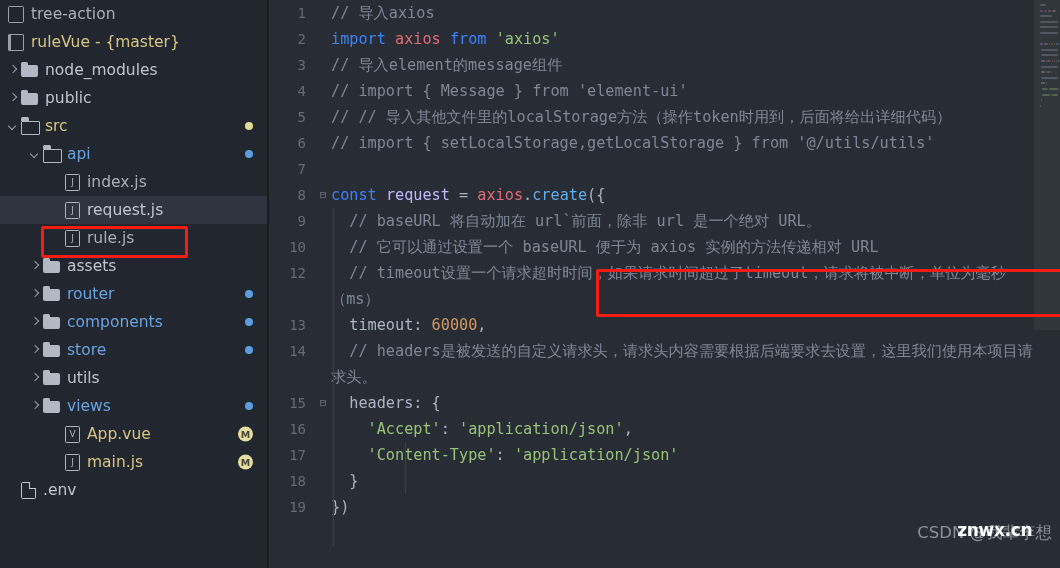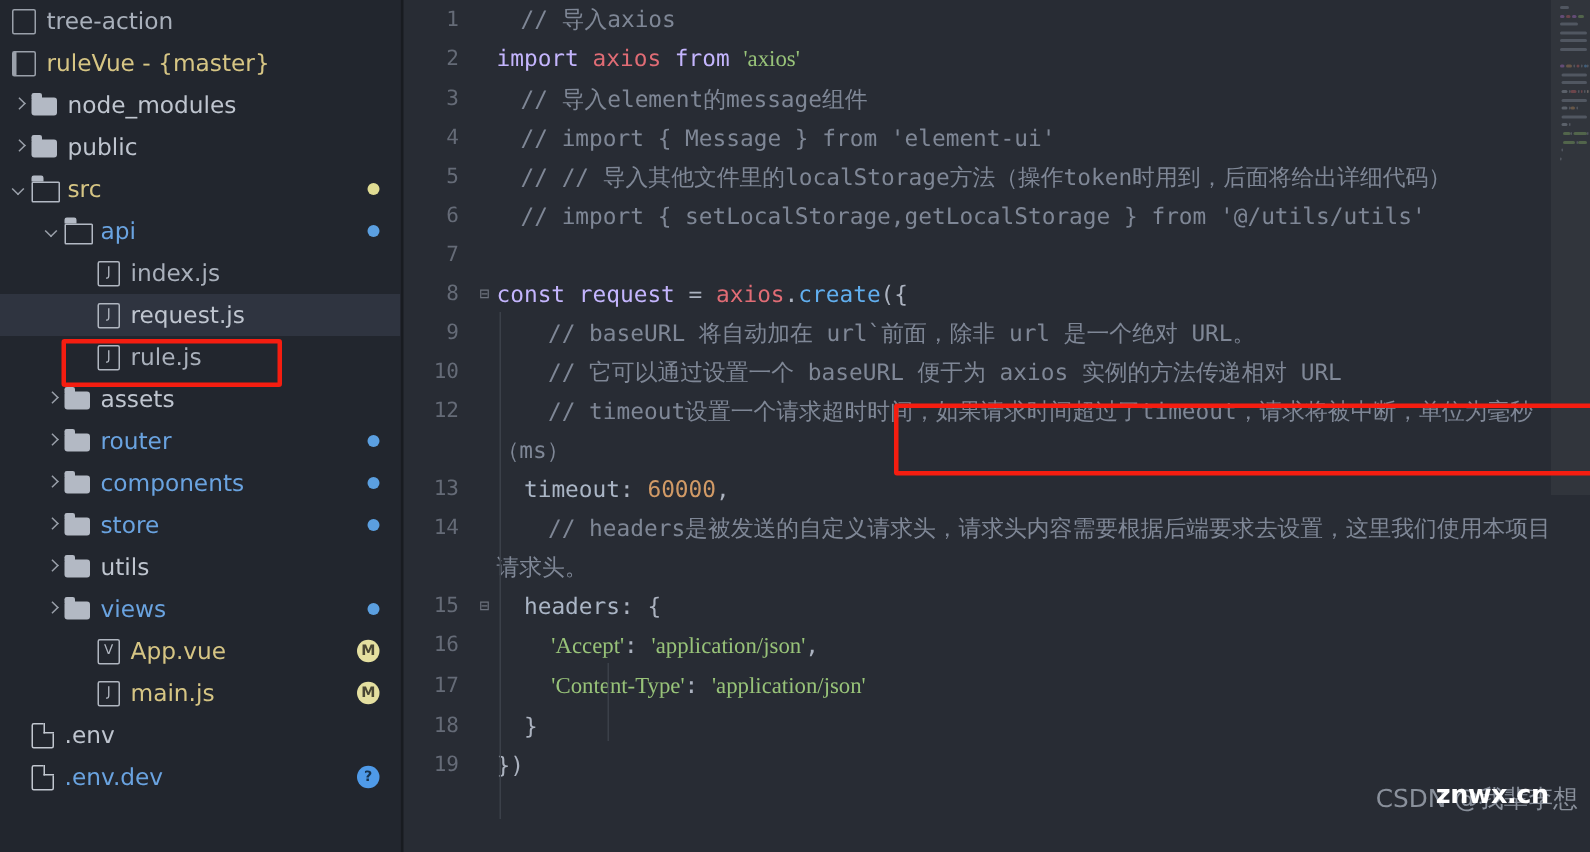--- a/index.html
+++ b/index.html
@@ -208,24 +208,24 @@
     padding-right: 26px;
     color: #abb2bf;
   }
   .ind {
     position: absolute;
     top: 0; bottom: 0;
     width: 1px;
     background: #3b4049;
   }
   
-  .c-com  { color: #7f8796; margin-left: 16px; }
-  .c-kw   { color: #c4b5fd; }
+  .c-com  { color: #7f8796; }
+  .c-kw   { color: #3b82f6; }
   .c-id   { color: #e06c75; }
-  .c-str  { color: #98c379; font-family: Liberation Serif, serif; }
+  .c-str  { color: #98c379; }
   .c-fn   { color: #61afef; }
   .c-prop { color: #abb6c6; }
   .c-num  { color: #d19a66; }
   .c-const{ color: #c4b5fd; }
   .c-punc { color: #abb2bf; }
 
   
   #code-redbox {
     position: absolute;
     left: 329px; top: 269px;
@@ -410,29 +410,20 @@
           <span class="lbl c-yellow">main.js</span>
           <span class="badge">
             <span class="circ m">M</span>
           </span>
         </div>
         <div class="tree-row">
           <span style="flex: 0 0 6px;"></span>
           <span class="arrow"></span>
           <span class="file-ic plain"></span>
           <span class="lbl c-white">.env</span>
-        </div>
-        <div class="tree-row">
-          <span style="flex: 0 0 6px;"></span>
-          <span class="arrow"></span>
-          <span class="file-ic plain"></span>
-          <span class="lbl c-blue">.env.dev</span>
-          <span class="badge">
-            <span class="circ q">?</span>
-          </span>
         </div>
       </div>
     <div id="file-redbox"></div>
   </div>
 
   <div id="editor">
     <div class="code-area" id="code-area">
         <div class="ln-row">
           <span class="gutter">1</span>
           <span class="fold"></span>

